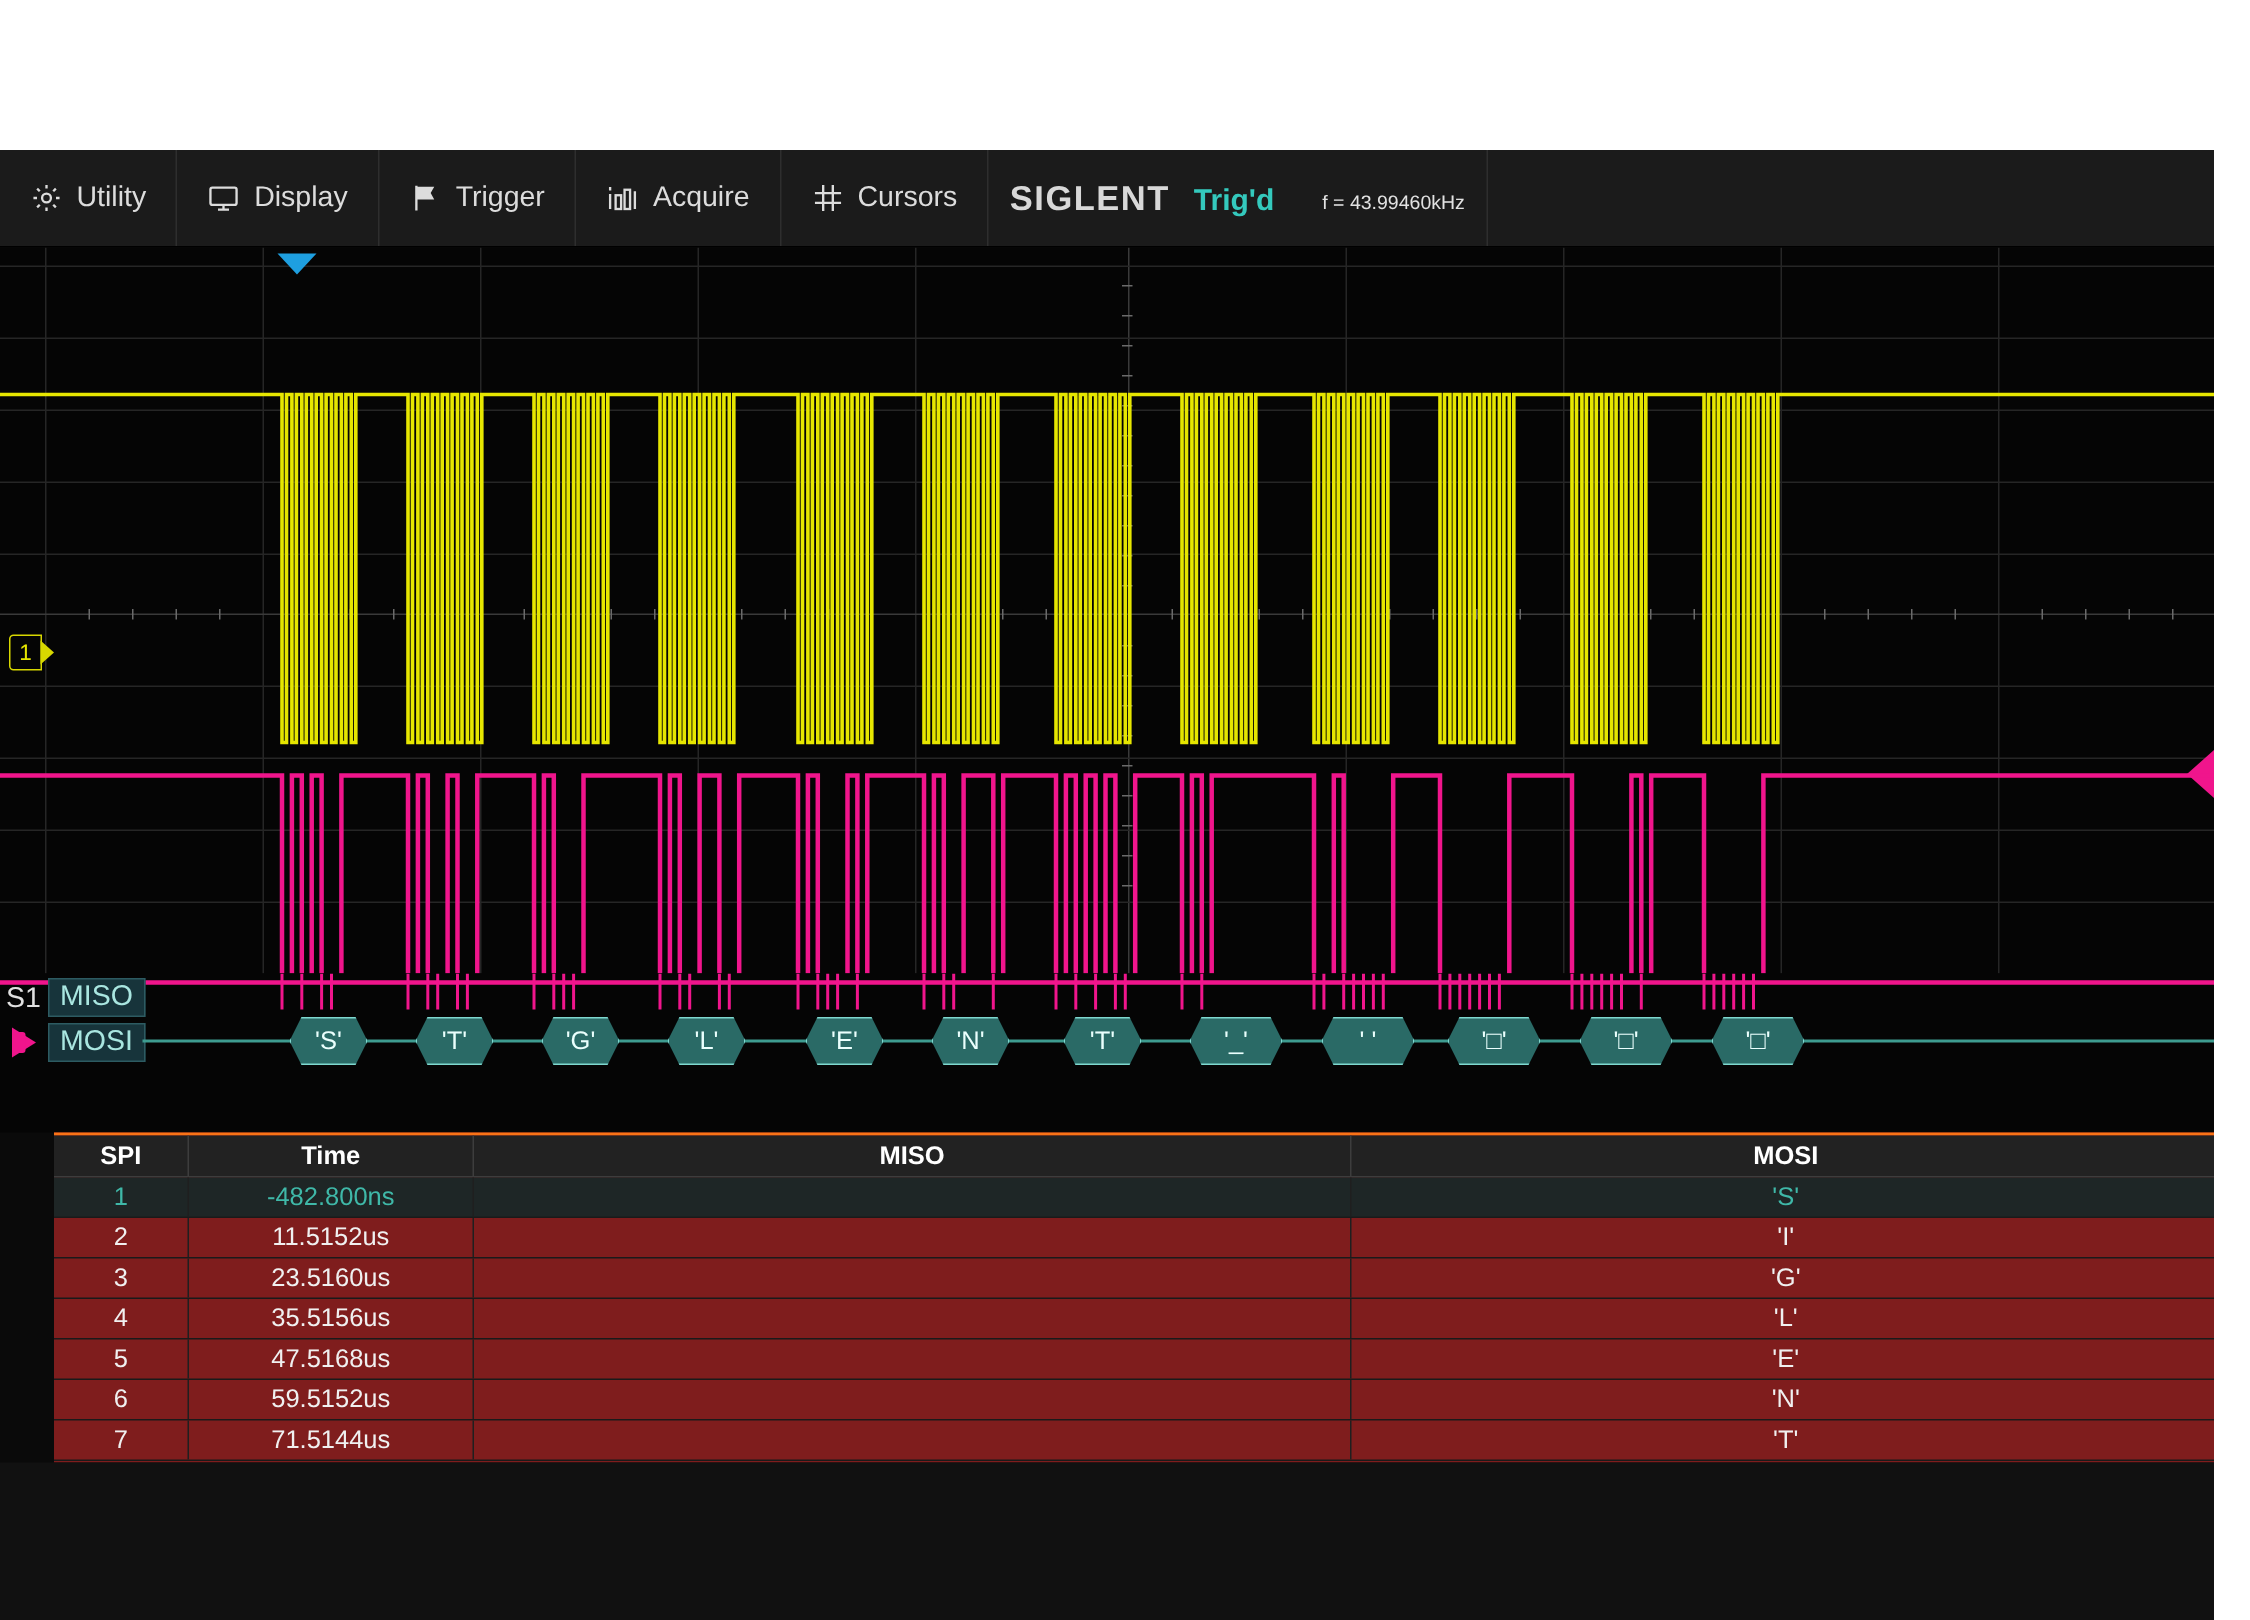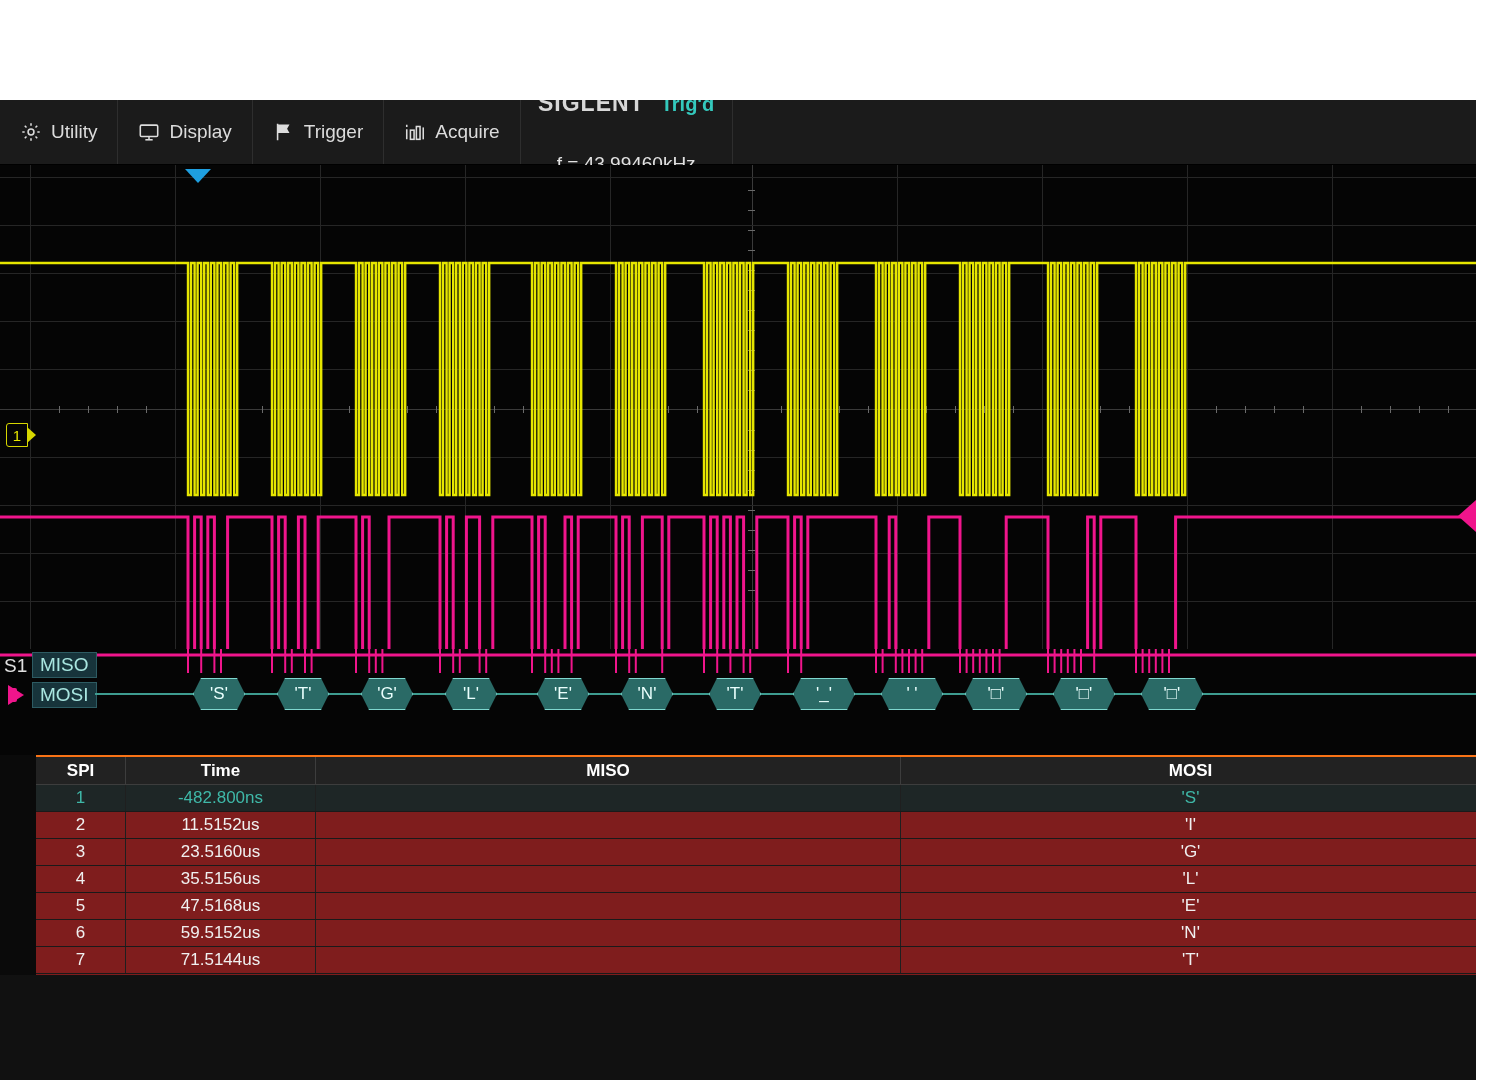--- a/index.html
+++ b/index.html
@@ -28,29 +28,29 @@
     display:flex; align-items:center; gap:9px;
     padding:0 20px;
     border-right:1px solid #2e2e2e;
     color:#dcdcdc; font-size:19px;
     white-space:nowrap;
   }
   .menuitem .ico{ width:22px; height:22px; display:flex; align-items:center; justify-content:center; }
   .menuitem .ico svg{ display:block; }
 
   .siglentbox{
-    display:flex; flex-direction:column; align-items:center; justify-content:center;
+    display:flex; flex-direction:row; align-items:center; justify-content:center;
     padding:0 14px; border-right:1px solid #2e2e2e; min-width:212px;gap:32px;
   }
   .siglentrow{ display:flex; align-items:baseline; gap:16px; }
   .siglentlogo{
     font-size:23px; font-weight:bold; letter-spacing:1px; color:#d8d8d8;
   }
   .trigd{ font-size:20px; font-weight:bold; color:#34c9bd; }
-  .freq{ font-size:19px; color:#e2e2e2; margin-top:4px; }
+  .freq{ font-size:13px; color:#e2e2e2; margin-top:4px; }
 
   .decodelist{
     display:flex; align-items:center; gap:18px;
     padding:0 16px 0 18px; color:#e6e6e6; font-size:21px; letter-spacing:0.5px;
   }
 
   
   .wavearea{
     position:absolute; left:0; top:65px; width:1476px; height:484px;
     background:#050505;
@@ -226,20 +226,28 @@
         <svg width="22" height="22" viewBox="0 0 24 24" fill="none" stroke="#dcdcdc" stroke-width="1.7">
           <path d="M3 20V9M3 6.5V4"></path>
           <rect x="7" y="10" width="4" height="10"></rect>
           <rect x="13.5" y="6" width="4" height="14"></rect>
           <path d="M21 20V7"></path>
         </svg>
       </span>
       <span>Acquire</span>
     </div>
 
+    <div class="menuitem">
+      <span class="ico">
+        <svg width="22" height="22" viewBox="0 0 24 24" fill="none" stroke="#dcdcdc" stroke-width="1.7">
+          <path d="M8.5 2.5v19M15.5 2.5v19M2.5 8.5h19M2.5 15.5h19"></path>
+        </svg>
+      </span>
+      <span>Cursors</span>
+    </div>
 
 
 
 
     <div class="siglentbox">
       <div class="siglentrow">
         <span class="siglentlogo">SIGLENT</span>
         <span class="trigd">Trig'd</span>
       </div>
       <div class="freq">f = 43.99460kHz</div>

